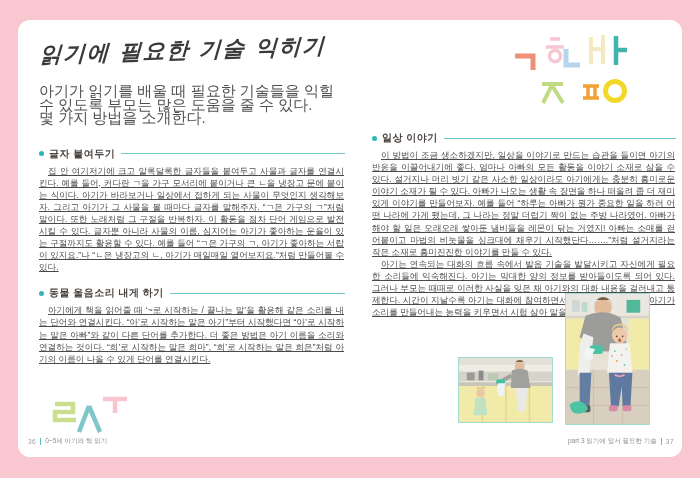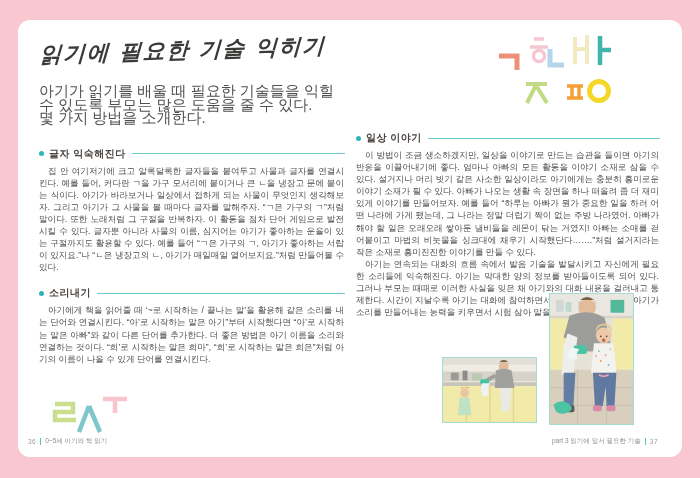--- a/index.html
+++ b/index.html
@@ -2,33 +2,33 @@
 <html><head>
 <meta charset="utf-8">
 <style>
   html,body{margin:0;padding:0;background:#f8c7cf;}
   .canvas{position:relative;width:700px;height:478px;background:#f8c7cf;overflow:hidden;
           font-family:"Liberation Sans",sans-serif;}
   .spread{position:absolute;left:18px;top:20px;width:664px;height:437px;background:#ffffff;
           border-radius:12px;}
   .page{position:absolute;top:0;height:100%;box-sizing:border-box;}
   .page-left{left:0;width:340px;padding:0 13px 0 21px;}
-  .page-right{left:324px;width:324px;padding:0 6px 0 14px;}
+  .page-right{left:340px;width:324px;padding:0 6px 0 14px;}
 
   .title{margin:20px 0 0 0;font-size:22px;font-weight:bold;font-style:italic;color:#3c3a38;
          letter-spacing:1.5px;transform:rotate(-1.8deg) skewX(-4deg);transform-origin:left bottom;
          font-family:"DejaVu Serif","Liberation Serif",serif;}
   .intro{margin:14px 0 0 0;font-size:15px;line-height:13.5px;color:#4f4f4f;white-space:pre-line;}
 
   .sec-head{display:flex;align-items:center;margin-top:0;}
   .bullet{width:5px;height:5px;border-radius:50%;background:#2fb5b7;flex:0 0 auto;margin-right:5px;}
   .sec-title{font-size:10px;font-weight:bold;color:#4b4440;letter-spacing:0.5px;flex:0 0 auto;}
   .sec-rule{flex:1 1 auto;border-top:1px solid #6fcccc;margin-left:6px;}
   .body-text{margin:4px 1px 0 0;font-size:8.6px;line-height:12.1px;color:#4a4a4a;
-             text-align:justify;text-indent:9px;}
+             text-align:justify;text-indent:9px;text-decoration:underline;}
   .mt-22{margin-top:22px;} .mt-12{margin-top:13px;} .mt-111{margin-top:111px;}
   .para2{margin-top:0;}
 
   .deco{position:absolute;pointer-events:none;}
   .deco-bl{left:33px;top:374px;width:100px;height:55px;}
   .deco-tr{left:147px;top:14px;width:140px;height:92px;}
 
   .photo{position:absolute;background:#fff;border:1.5px solid #a5dcd2;box-sizing:border-box;}
   .photo-small{left:100px;top:337px;width:95px;height:66px;}
   .photo-large{left:207px;top:273px;width:85px;height:132px;}
@@ -46,31 +46,31 @@
 <div class="canvas">
   <div class="spread">
 
     <div class="page page-left">
       <h1 class="title">읽기에 필요한 기술 익히기</h1>
       <p class="intro">아기가 읽기를 배울 때 필요한 기술들을 익힐 수 있도록 부모는 많은 도움을 줄 수 있다.
 몇 가지 방법을 소개한다.</p>
 
       <div class="sec-head mt-22">
         <span class="bullet"></span>
-        <span class="sec-title">글자 익숙해진다</span>
+        <span class="sec-title">글자 붙여두기</span>
         <span class="sec-rule"></span>
       </div>
       <p class="body-text">집 안 여기저기에 크고 알록달록한 글자들을 붙여두고 사물과 글자를 연결시킨다. 예를 들어, 커다란 ㄱ을 가구 모서리에 붙이거나 큰 ㄴ을 냉장고 문에 붙이는 식이다. 아기가 바라보거나 일상에서 접하게 되는 사물이 무엇인지 생각해보자. 그리고 아기가 그 사물을 볼 때마다 글자를 말해주자. “ㄱ은 가구의 ㄱ”처럼 말이다. 또한 노래처럼 그 구절을 반복하자. 이 활동을 점차 단어 게임으로 발전시킬 수 있다. 글자뿐 아니라 사물의 이름, 심지어는 아기가 좋아하는 운율이 있는 구절까지도 활용할 수 있다. 예를 들어 “ㄱ은 가구의 ㄱ, 아기가 좋아하는 서랍이 있지요.”나 “ㄴ은 냉장고의 ㄴ, 아기가 매일매일 열어보지요.”처럼 만들어볼 수 있다.</p>
-
 
       <div class="sec-head mt-12">
         <span class="bullet"></span>
-        <span class="sec-title">소리내기</span>
+        <span class="sec-title">동물 울음소리 내게 하기</span>
         <span class="sec-rule"></span>
       </div>
+
       <p class="body-text">아기에게 책을 읽어줄 때 ‘~로 시작하는 / 끝나는 말’을 활용해 같은 소리를 내는 단어와 연결시킨다. “아’로 시작하는 말은 아기”부터 시작했다면 “아’로 시작하는 말은 아빠”와 같이 다른 단어를 추가한다. 더 좋은 방법은 아기 이름을 소리와 연결하는 것이다. “희’로 시작하는 말은 희마”, “희’로 시작하는 말은 희은”처럼 아기의 이름이 나올 수 있게 단어를 연결시킨다.</p>
 
       <svg class="deco deco-bl" viewBox="0 0 100 55">
         <g fill="none" stroke="#cade8e" stroke-width="4.5">
           <path d="M4 10 h18 v8 h-18 v8 h21"></path>
         </g>
         <g fill="none" stroke="#7ec6c9" stroke-width="4.5">
           <path d="M38 12 L28 38 M38 12 L49 38"></path>
         </g>
         <g fill="none" stroke="#f8c5cf" stroke-width="4.5">

